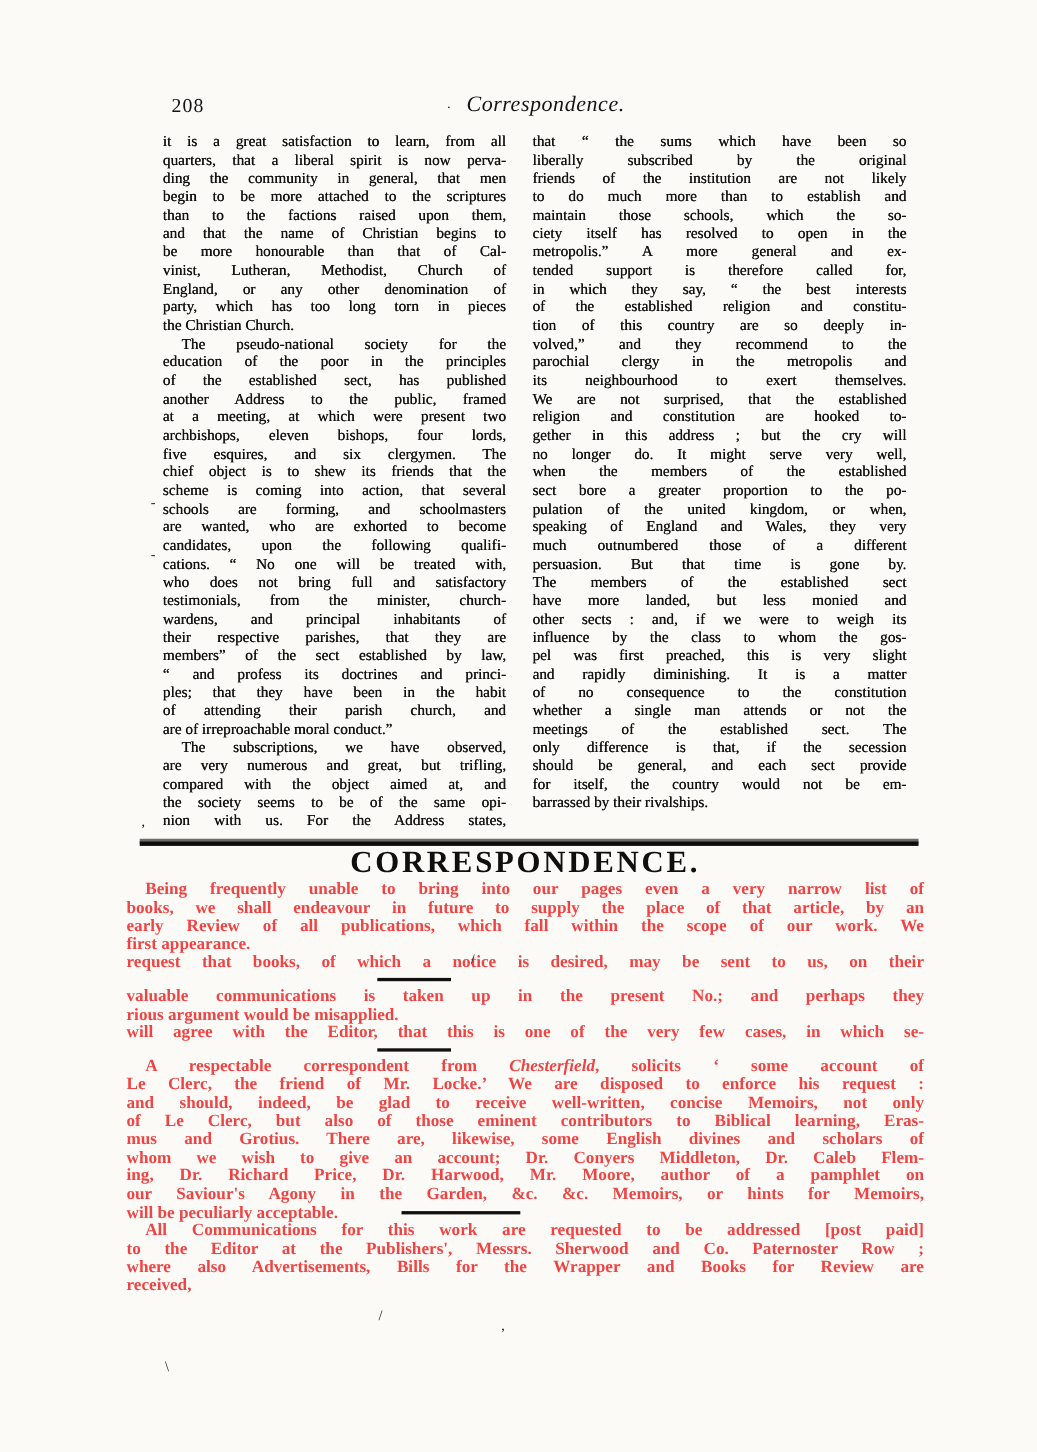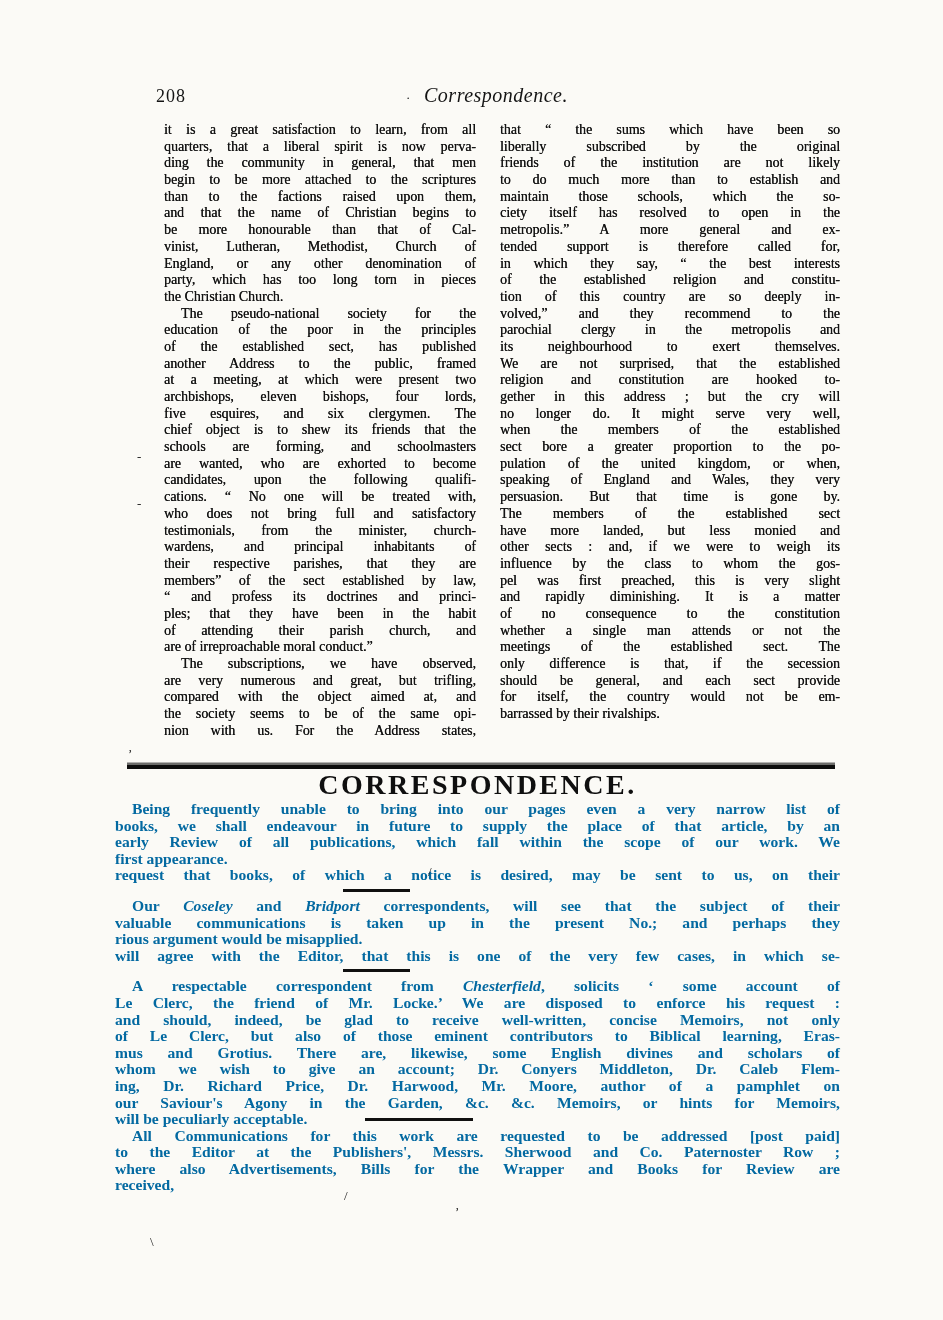--- a/index.html
+++ b/index.html
@@ -14,21 +14,21 @@
   .page{position:absolute;inset:0;}
   .pagenum{
     position:absolute;left:156px;top:86px;
     font-size:18px;font-weight:normal;letter-spacing:1px;
   }
   .runtitle{
     position:absolute;left:158px;top:84px;width:676px;
     text-align:center;font-style:italic;font-size:20px;letter-spacing:.5px;
   }
   .columns{
-    position:absolute;left:164px;top:122px;width:676px;
+    position:absolute;left:148px;top:122px;width:676px;
     display:flex;gap:24px;
   }
   .col{
     font-size:13.9px;line-height:16.68px;
     text-shadow:0.25px 0 0 currentColor;
   }
   .col-left{width:312px;}
   .col-right{flex:1;}
   .line{text-align:justify;text-align-last:justify;}
   .line.end{text-align-last:left;}
@@ -39,21 +39,21 @@
     background:#0d0d0d;
     box-shadow:0 -2.5px 0 rgba(13,13,13,0.6);
   }
   .heading{
     position:absolute;left:115px;top:769px;width:725px;
     text-align:center;font-weight:bold;font-size:28px;letter-spacing:2.5px;
     color:#0f0f0f;
   }
   .blocks{
     position:absolute;left:115px;top:801px;width:725px;
-    font-weight:bold;font-size:15.6px;line-height:16.6px;color:#0369a1;
+    font-weight:bold;font-size:15.6px;line-height:16.6px;color:#ef4444;
   }
   .para{margin:0;}
   .divider{
     width:67px;height:3px;background:#101010;
     margin:5px 0 6px 228px;
   }
   .inline-rule{
     display:inline-block;width:108px;
     border-top:3px solid #101010;
     margin-left:58px;vertical-align:3px;
@@ -82,20 +82,21 @@
         <div class="line">party, which has too long torn in pieces</div>
         <div class="line end">the Christian Church.</div>
         <div class="line indent">The pseudo-national society for the</div>
         <div class="line">education of the poor in the principles</div>
         <div class="line">of the established sect, has published</div>
         <div class="line">another Address to the public, framed</div>
         <div class="line">at a meeting, at which were present two</div>
         <div class="line">archbishops, eleven bishops, four lords,</div>
         <div class="line">five esquires, and six clergymen. The</div>
         <div class="line">chief object is to shew its friends that the</div>
+        <div class="line">scheme is coming into action, that several</div>
         <div class="line">schools are forming, and schoolmasters</div>
         <div class="line">are wanted, who are exhorted to become</div>
         <div class="line">candidates, upon the following qualifi-</div>
         <div class="line">cations. “ No one will be treated with,</div>
         <div class="line">who does not bring full and satisfactory</div>
         <div class="line">testimonials, from the minister, church-</div>
         <div class="line">wardens, and principal inhabitants of</div>
         <div class="line">their respective parishes, that they are</div>
         <div class="line">members” of the sect established by law,</div>
         <div class="line">“ and profess its doctrines and princi-</div>
@@ -124,20 +125,21 @@
         <div class="line">parochial clergy in the metropolis and</div>
         <div class="line">its neighbourhood to exert themselves.</div>
         <div class="line">We are not surprised, that the established</div>
         <div class="line">religion and constitution are hooked to-</div>
         <div class="line">gether in this address ; but the cry will</div>
         <div class="line">no longer do. It might serve very well,</div>
         <div class="line">when the members of the established</div>
         <div class="line">sect bore a greater proportion to the po-</div>
         <div class="line">pulation of the united kingdom, or when,</div>
         <div class="line">speaking of England and Wales, they very</div>
+        <div class="line">much outnumbered those of a different</div>
         <div class="line">persuasion. But that time is gone by.</div>
         <div class="line">The members of the established sect</div>
         <div class="line">have more landed, but less monied and</div>
         <div class="line">other sects : and, if we were to weigh its</div>
         <div class="line">influence by the class to whom the gos-</div>
         <div class="line">pel was first preached, this is very slight</div>
         <div class="line">and rapidly diminishing. It is a matter</div>
         <div class="line">of no consequence to the constitution</div>
         <div class="line">whether a single man attends or not the</div>
         <div class="line">meetings of the established sect. The</div>
@@ -153,21 +155,20 @@
   <div class="blocks">
       <div class="para">
         <div class="line indent">Being frequently unable to bring into our pages even a very narrow list of</div>
         <div class="line">books, we shall endeavour in future to supply the place of that article, by an</div>
         <div class="line">early Review of all publications, which fall within the scope of our work. We</div>
         <div class="line end">first appearance.</div>
         <div class="line">request that books, of which a notice is desired, may be sent to us, on their</div>
       </div>
       <div class="divider"></div>
       <div class="para">
-        <div class="line indent"><span>Our </span><span class="it">Coseley</span><span> and </span><span class="it">Bridport</span><span> correspondents, will see that the subject of their</span></div>
         <div class="line">valuable communications is taken up in the present No.; and perhaps they</div>
         <div class="line end">rious argument would be misapplied.</div>
         <div class="line">will agree with the Editor, that this is one of the very few cases, in which se-</div>
       </div>
       <div class="divider"></div>
       <div class="para">
         <div class="line indent"><span>A respectable correspondent from </span><span class="it">Chesterfield</span><span>, solicits ‘ some account of</span></div>
         <div class="line">Le Clerc, the friend of Mr. Locke.’ We are disposed to enforce his request :</div>
         <div class="line">and should, indeed, be glad to receive well-written, concise Memoirs, not only</div>
         <div class="line">of Le Clerc, but also of those eminent contributors to Biblical learning, Eras-</div>

